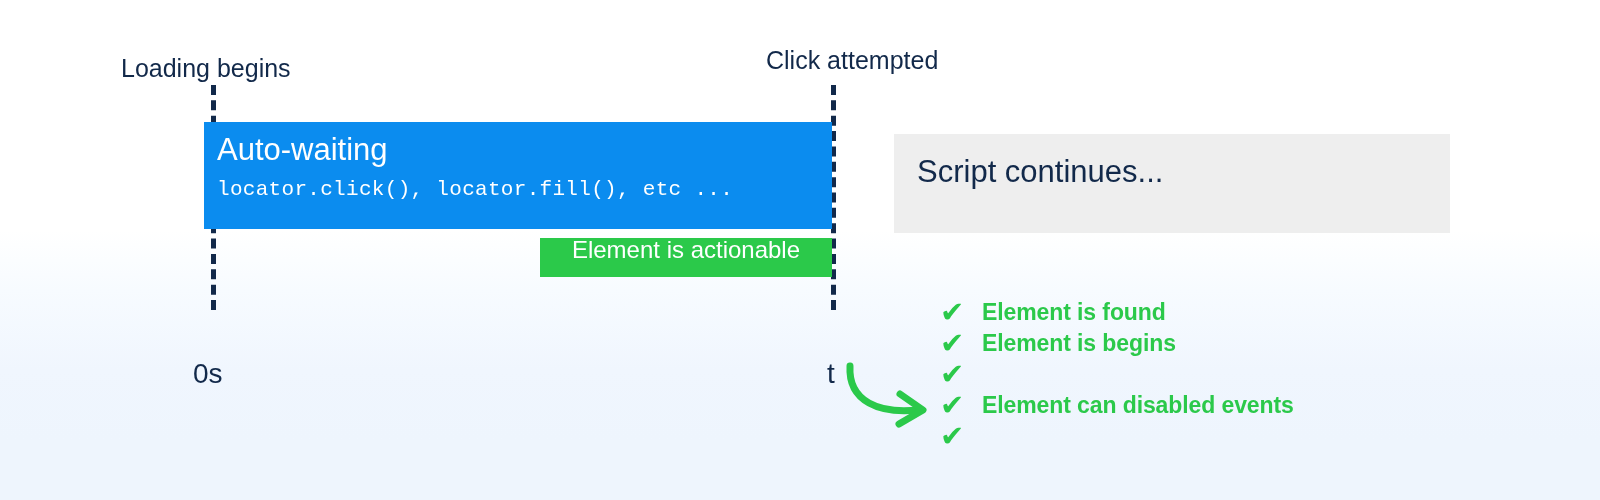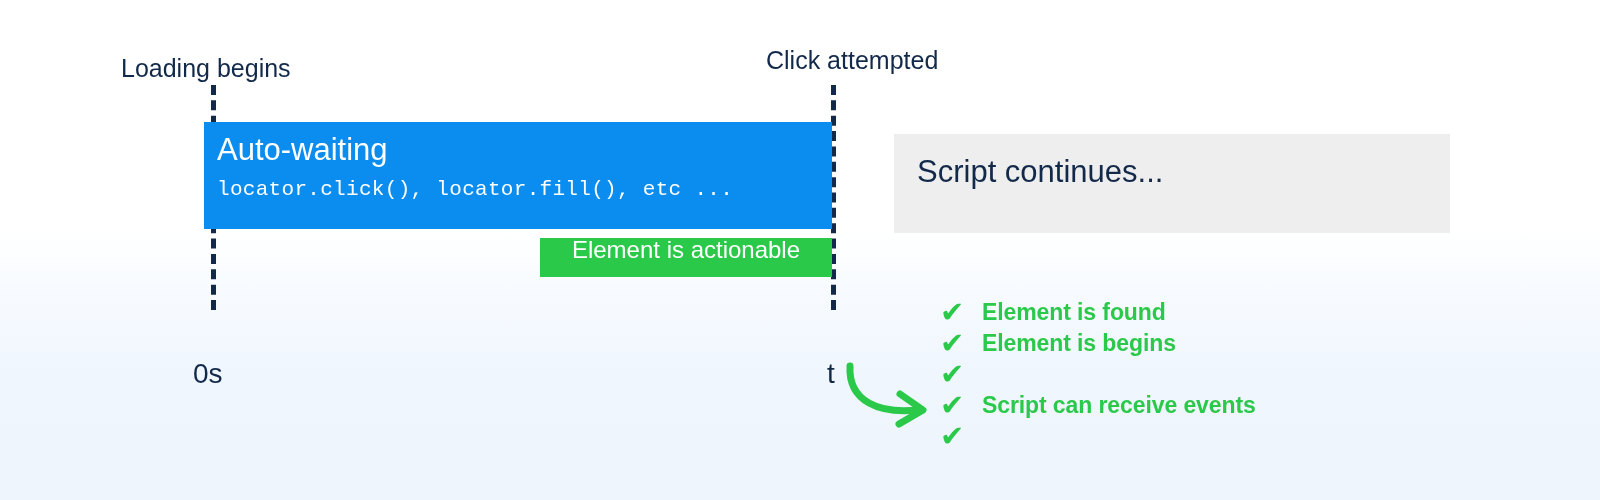--- a/index.html
+++ b/index.html
@@ -218,21 +218,21 @@
       <span class="check-icon">✔</span>
       <span class="check-text">Element is begins</span>
     </div>
 
     <div class="check-row">
       <span class="check-icon">✔</span>
     </div>
 
     <div class="check-row">
       <span class="check-icon">✔</span>
-      <span class="check-text">Script can receive events</span>
+      <span class="check-text">Element can disabled events</span>
     </div>
 
     <div class="check-row">
       <span class="check-icon">✔</span>
     </div>
 
   </div>
 
 </div>
 

